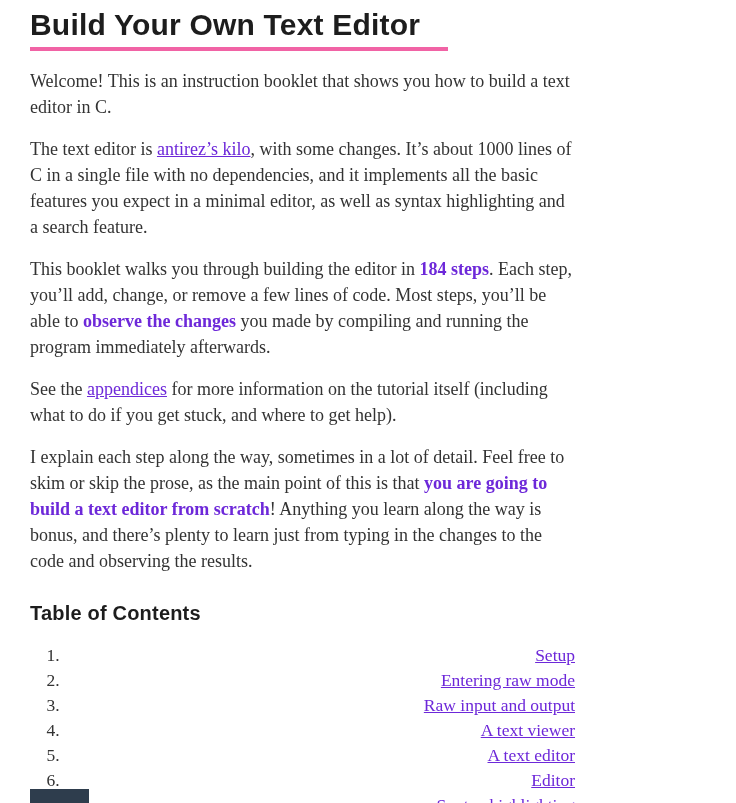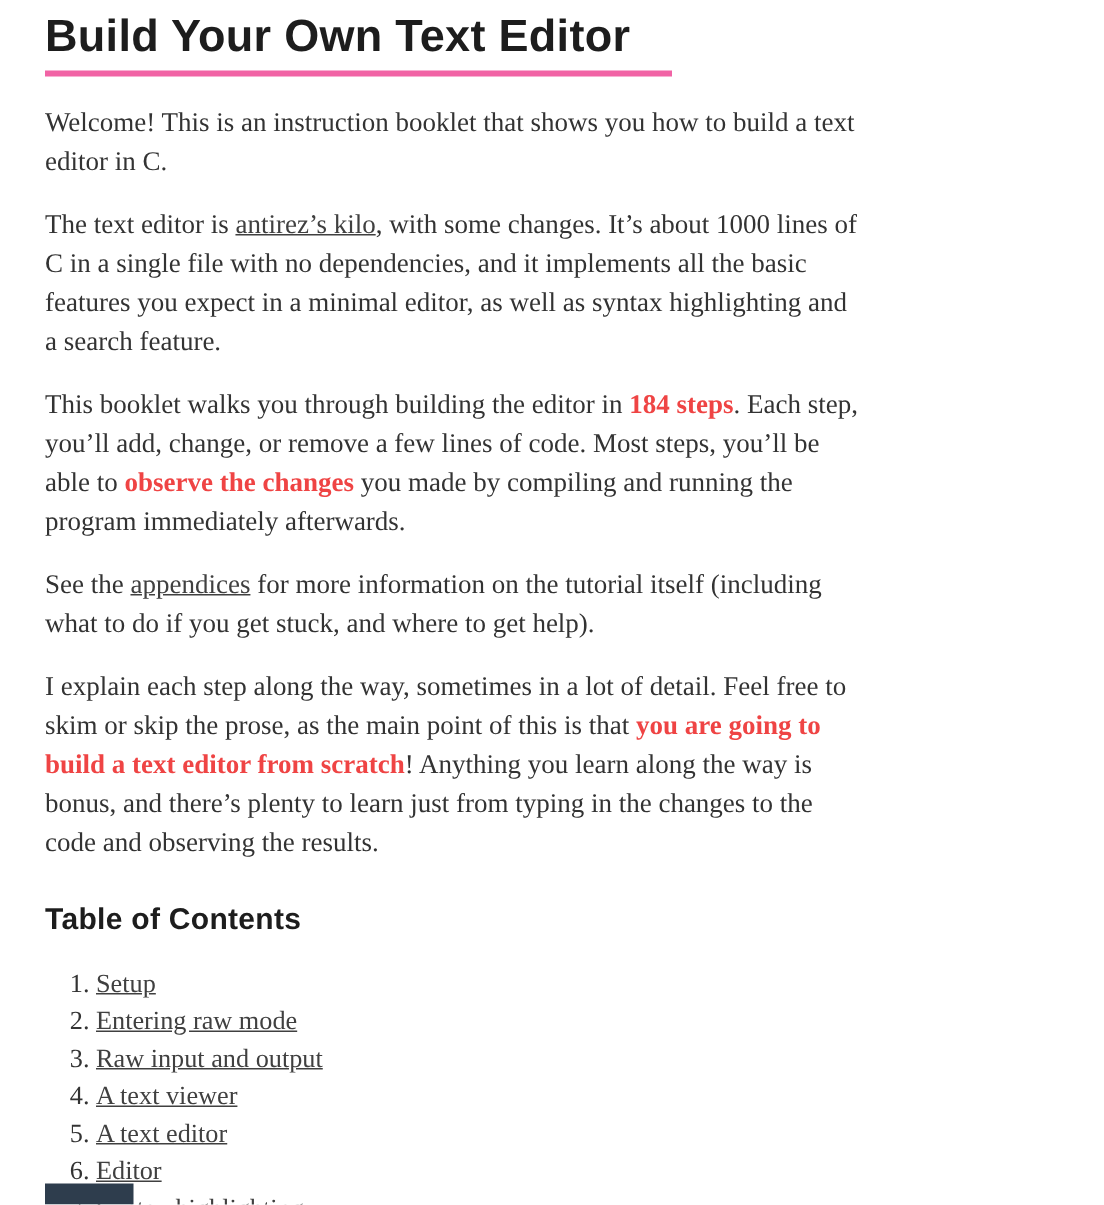--- a/index.html
+++ b/index.html
@@ -29,42 +29,42 @@
     padding-bottom: 5px;
     padding-right: 28px;
     margin-bottom: 1px;
   }
   .intro p {
     font-size: 18px;
     line-height: 26px;
     margin: 16px 0;
     color: #333333;
   }
-  .intro p strong { font-weight: 700; color: #ef4444; }
+  .intro p strong { font-weight: 700; color: #6d28d9; }
   a.lnk {
-    color: #404040;
+    color: #6d28d9;
     text-decoration: underline;
     cursor: pointer;
   }
   h2.toc-heading {
     font-family: "Liberation Sans", sans-serif;
     font-weight: 700;
     font-size: 20px;
     color: #1d1d1d;
     letter-spacing: 0.2px;
     margin-top: 28px;
     margin-bottom: 18px;
   }
   ol.toc {
     padding-left: 34px;
     font-size: 17.5px;
     line-height: 25px;
     color: #333333;
   }
-  ol.toc li { margin: 0; }
+  ol.toc li { margin: 0; text-align: right; }
   .cutoff-block {
     position: absolute;
     left: 30px;
     bottom: 0;
     width: 59px;
     height: 14px;
     background: #2e3d4d;
   }
 </style>
 </head>

